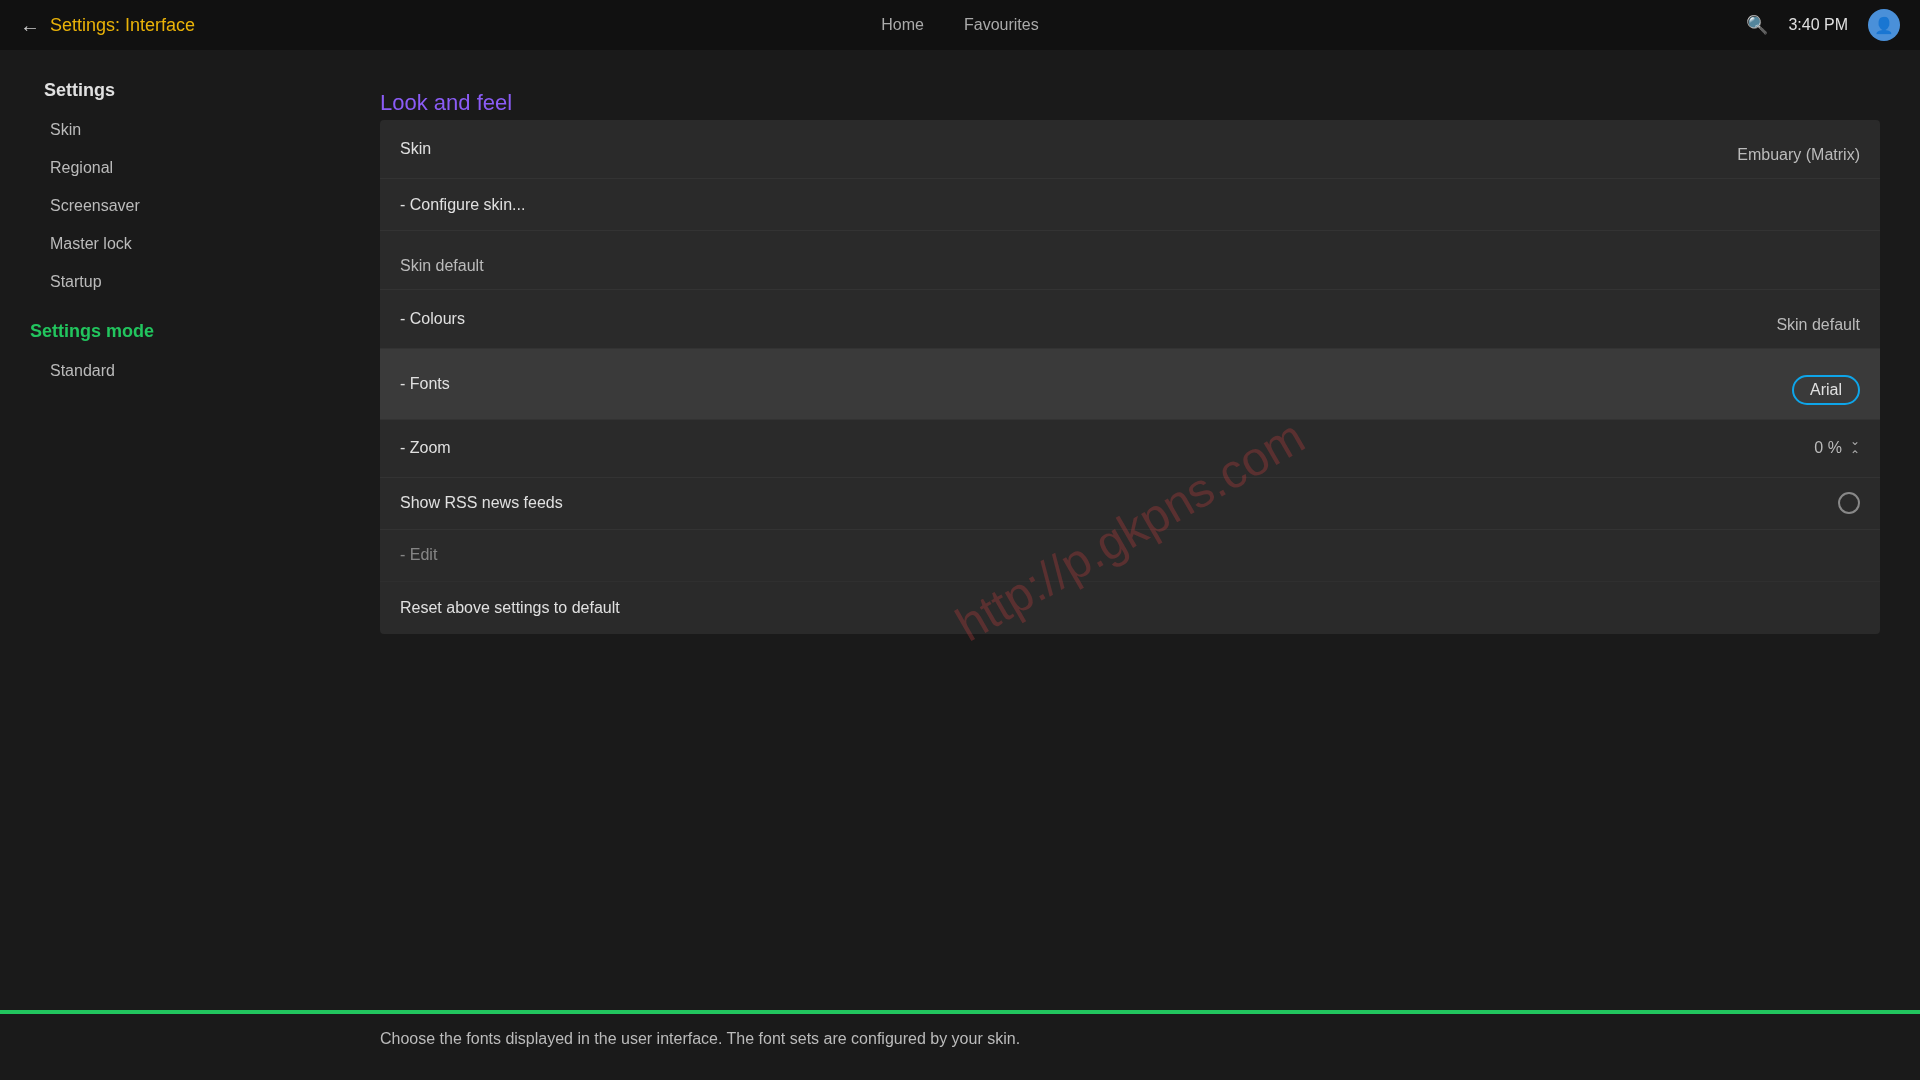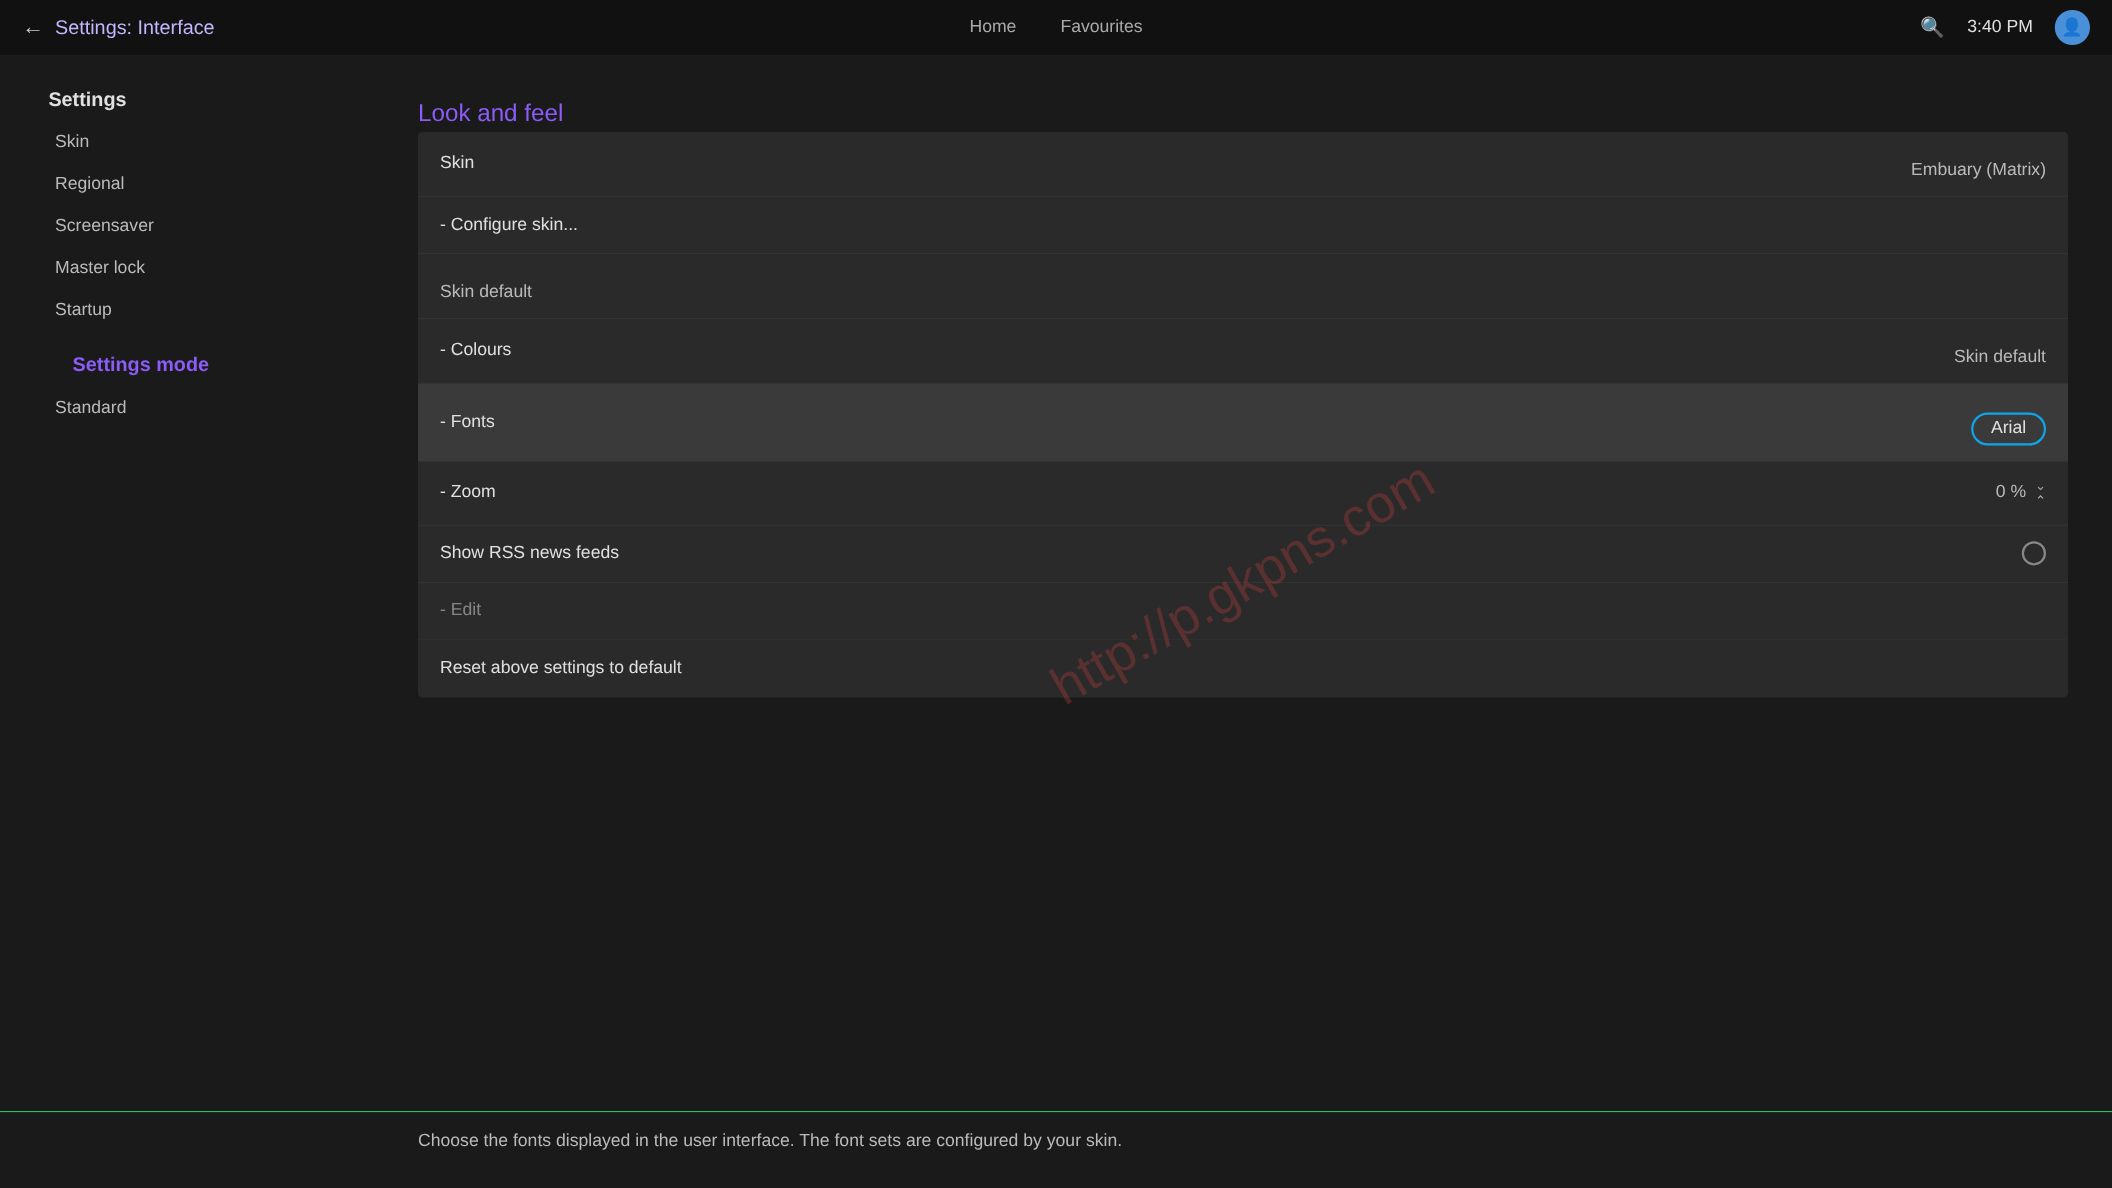--- a/index.html
+++ b/index.html
@@ -33,21 +33,21 @@
       cursor: pointer;
     }
 
     .header-back-icon {
       font-size: 20px;
       color: #ccc;
     }
 
     .header-title {
       font-size: 18px;
-      color: #c4b5fd;
+      color: #eab308;
       font-weight: normal;
     }
 
     .header-nav {
       position: absolute;
       left: 50%;
       transform: translateX(-50%);
       display: flex;
       gap: 40px;
     }
@@ -112,24 +112,23 @@
 
     .sidebar-item {
       font-size: 16px;
       color: #bbb;
       padding: 10px 30px 10px 50px;
       cursor: pointer;
     }
 
     .sidebar-section-label-2 {
       font-size: 18px;
-      color: #8b5cf6;
+      color: #22c55e;
       padding: 20px 30px 10px 30px;
       font-weight: bold;
-      margin-left: 36px;
     }
 
     
     .main {
       flex: 1;
       padding: 40px 40px 20px 40px;
       overflow-y: auto;
     }
 
     .section-title {
@@ -236,21 +235,21 @@
       color: rgba(180, 60, 60, 0.35);
       transform: rotate(-30deg);
       white-space: nowrap;
       font-family: Arial, sans-serif;
     }
 
     
     .bottom-bar {
       height: 70px;
       background: #1a1a1a;
-      border-top: 1px solid #22c55e;
+      border-top: 4px solid #22c55e;
       display: flex;
       align-items: center;
       padding: 0 40px 16px 380px;
       position: absolute;
       bottom: 0;
       width: 100%;
     }
 
     .bottom-text {
       font-size: 16px;

